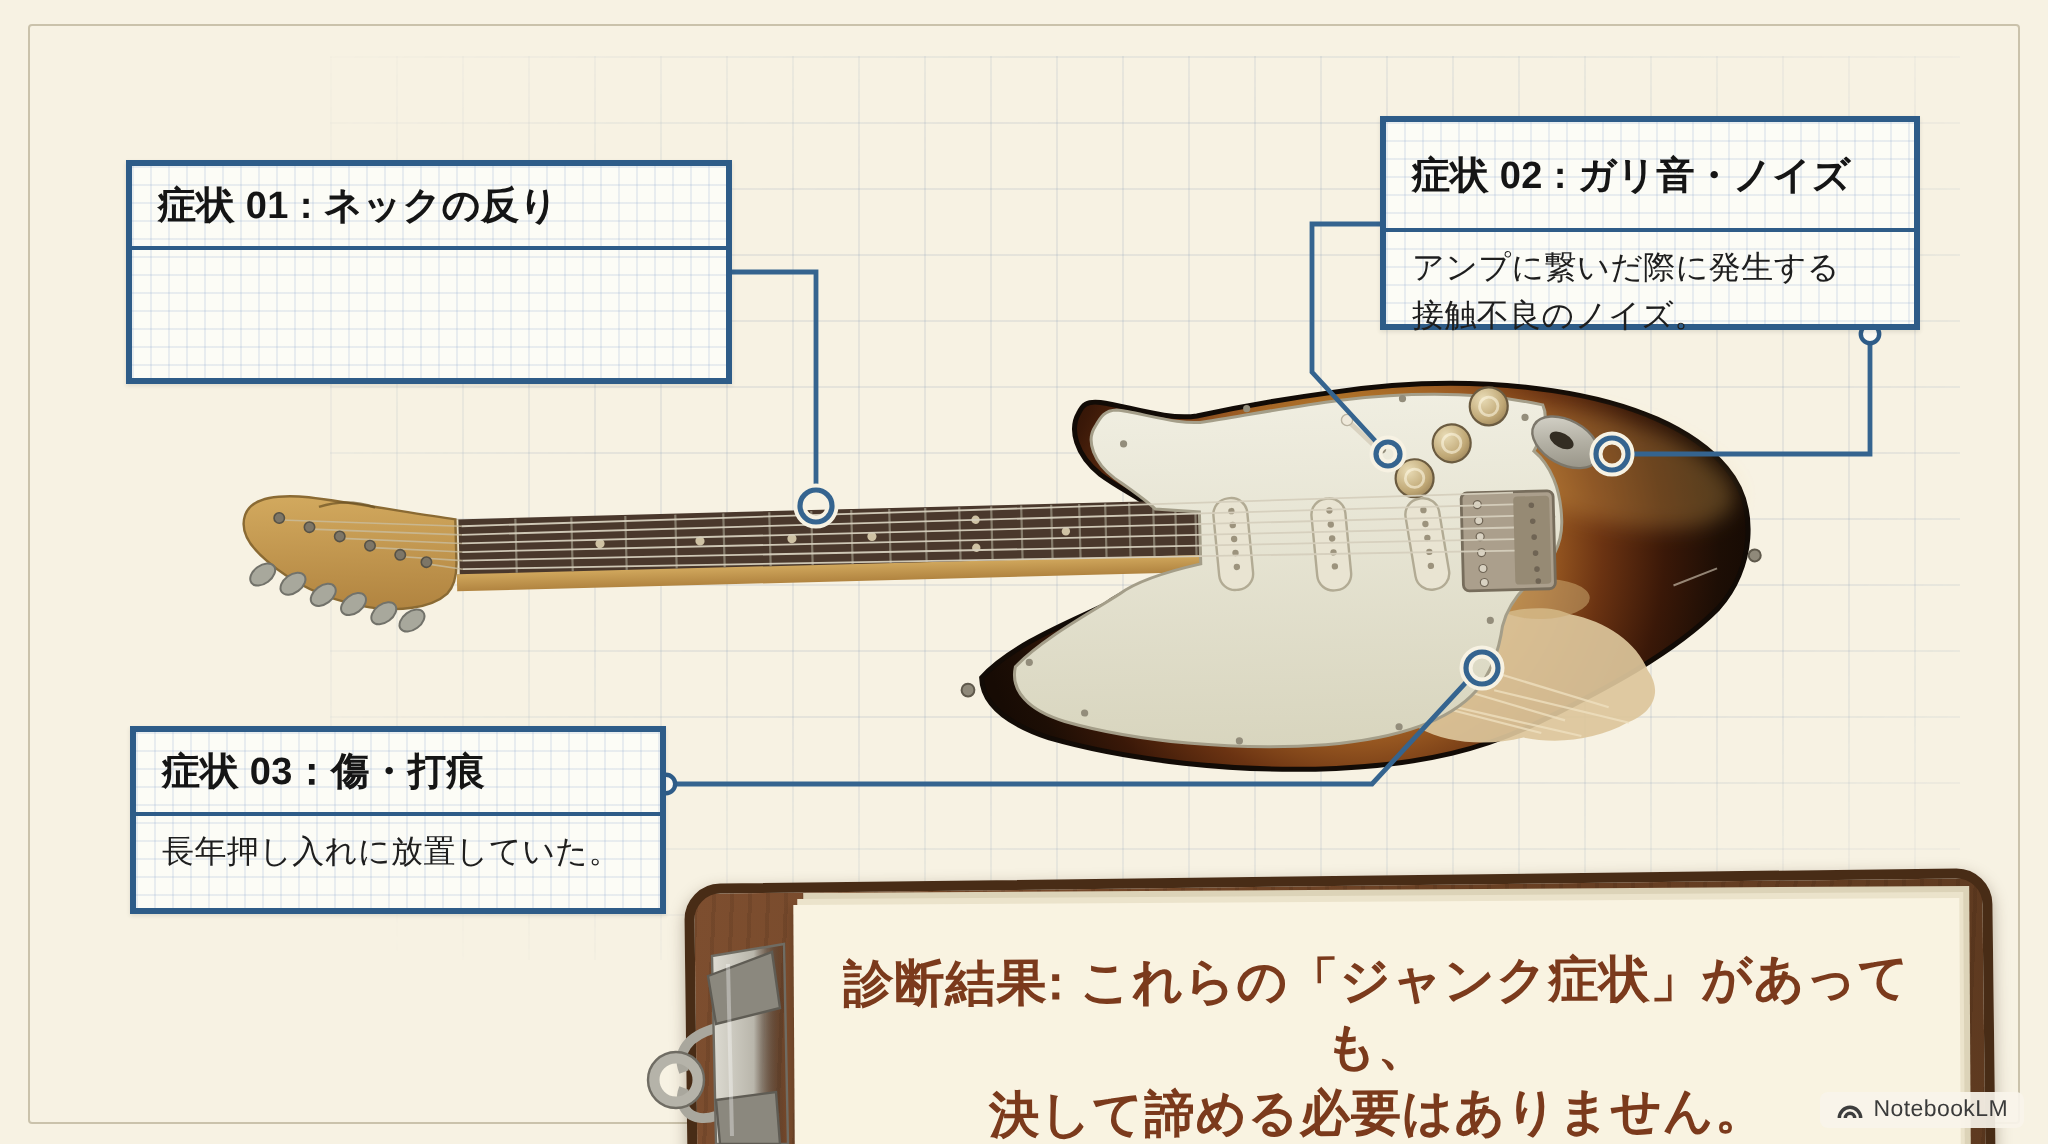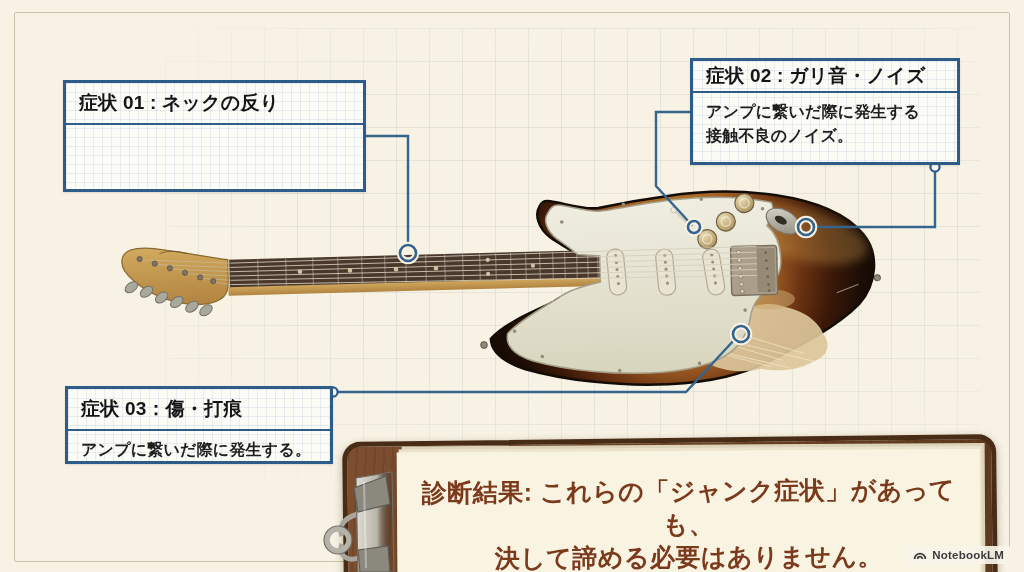--- a/index.html
+++ b/index.html
@@ -34,28 +34,28 @@
   }
   .callout .title{
     display:flex;align-items:center;box-sizing:border-box;
     border-bottom:2.5px solid #2e5c88;
     padding:0 10px 0 13px;
     font-size:19px;font-weight:700;color:#151515;letter-spacing:0.2px;
     white-space:nowrap;
   }
   .callout .body{
     padding:7px 10px 0 13px;
-    font-size:16px;font-weight:700;color:#1e1e1e;line-height:1.5;
+    font-size:16px;font-weight:400;color:#1e1e1e;line-height:1.5;
     white-space:pre-line;letter-spacing:0.2px;
   }
   #callout-01{left:63px;top:80px;width:303px;height:112px;}
   #callout-01 .title{height:42px;}
   #callout-02{left:690px;top:58px;width:270px;height:107px;}
-  #callout-02 .title{height:32px;}
-  #callout-03{left:65px;top:363px;width:268px;height:78px;margin-top:23px;}
+  #callout-02 .title{height:55px;}
+  #callout-03{left:65px;top:363px;width:268px;height:94px;}
   #callout-03 .title{height:42px;}
   .clipboard{
     position:absolute;left:343px;top:438px;width:654px;height:160px;
     transform:rotate(-0.7deg);
   }
   .board{
     position:absolute;inset:0;border-radius:18px;
     background:linear-gradient(100deg,#7d4e2f,#6b4124 55%,#5e3a20);
     border:5px solid #482c16;box-sizing:border-box;
     box-shadow:0 3px 8px rgba(60,40,20,0.35);
@@ -72,21 +72,21 @@
   .diagnosis{
     padding-top:24px;text-align:center;
     font-size:25px;font-weight:800;color:#7b3a1c;
     line-height:1.32;white-space:pre-line;letter-spacing:0.5px;
   }
   .clip-svg{position:absolute;left:318px;top:452px;z-index:6;}
   .watermark{
     position:absolute;right:12px;bottom:8px;z-index:10;
     display:flex;align-items:center;gap:5px;
     background:rgba(248,244,234,0.92);border-radius:4px;padding:3px 8px;
-    font-size:11.5px;font-weight:700;color:#3b3b3b;letter-spacing:0.2px;
+    font-size:11.5px;font-weight:400;color:#3b3b3b;letter-spacing:0.2px;
   }
 </style>
 </head>
 <body>
 
 <div class="canvas">
 
   <div class="bg-grid"></div>
   <div class="inner-frame"></div>
 
@@ -351,21 +351,21 @@
   <div class="callout" id="callout-01">
     <div class="title">症状 01 : ネックの反り</div>
   </div>
   <div class="callout" id="callout-02">
     <div class="title">症状 02 : ガリ音・ノイズ</div>
     <div class="body">アンプに繋いだ際に発生する
 接触不良のノイズ。</div>
   </div>
   <div class="callout" id="callout-03">
     <div class="title">症状 03：傷・打痕</div>
-    <div class="body">アンプに繋いだ際に発生する。</div>
+    <div class="body">長年押し入れに放置していた。</div>
   </div>
 
   <div class="clipboard">
     <div class="board"></div>
     <div class="paper">
       <div class="diagnosis">診断結果: これらの「ジャンク症状」があっても、
 決して諦める必要はありません。</div>
     </div>
   </div>
   <svg class="clip-svg" width="96" height="120" viewBox="0 0 96 120">

